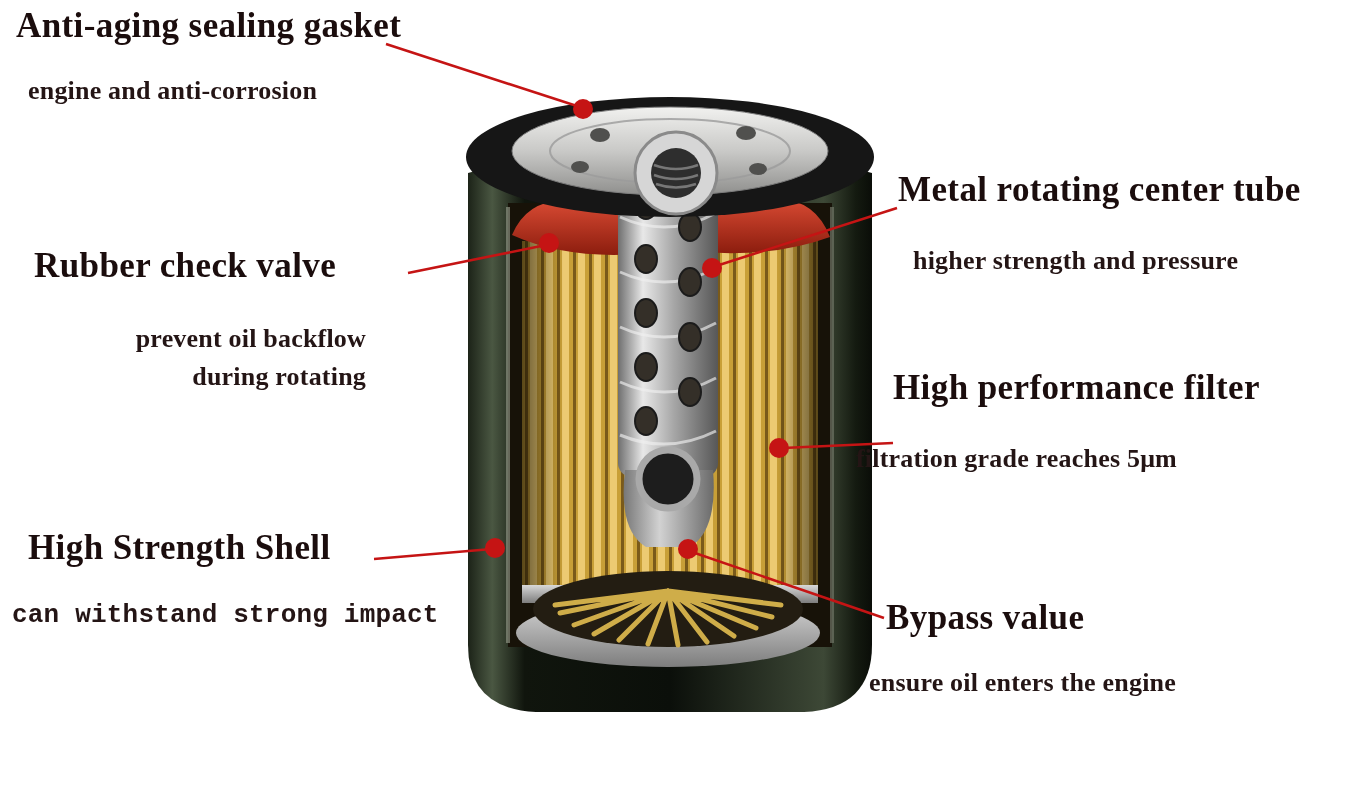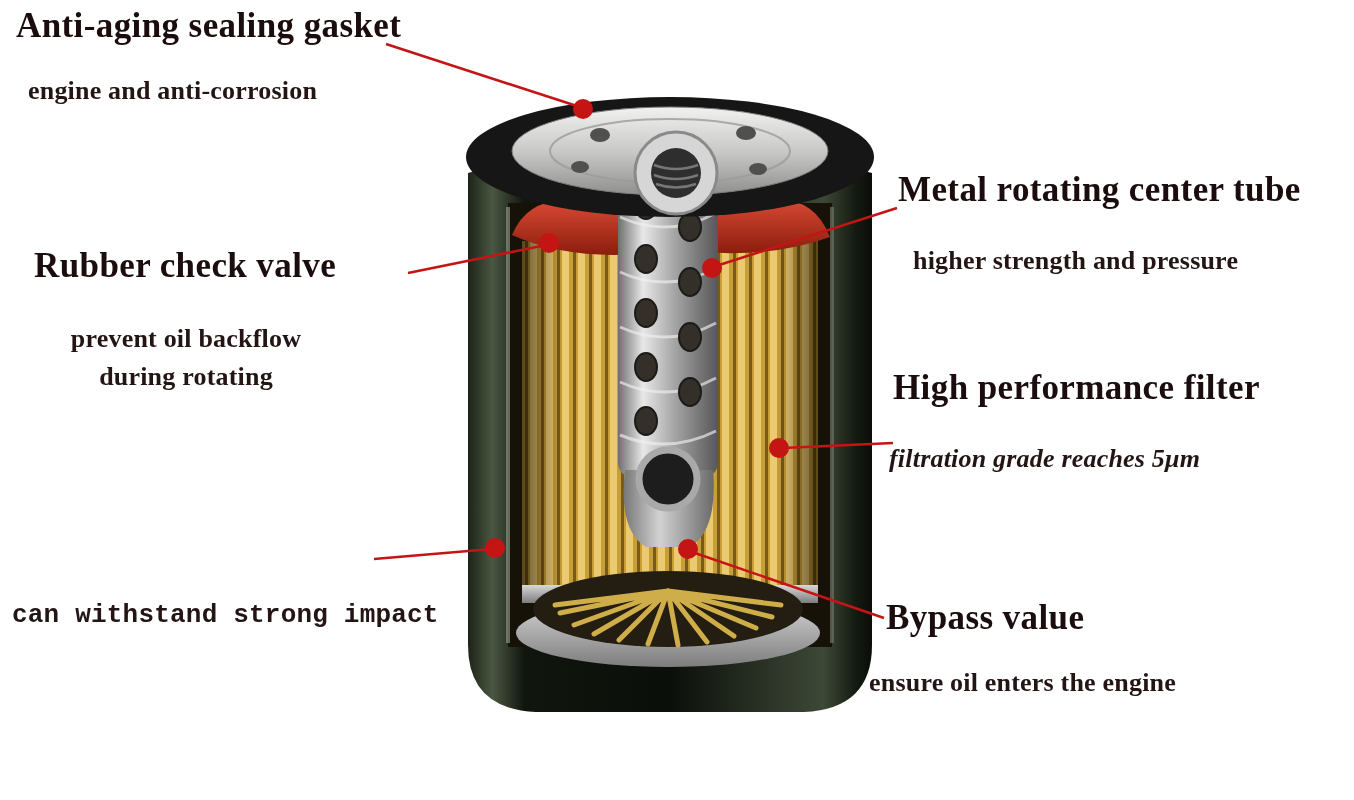--- a/index.html
+++ b/index.html
@@ -31,27 +31,27 @@
     font-weight:700;
     font-size:26px;
     color:#241515;
     letter-spacing:0.2px;
     white-space:nowrap;
   }
 
   .t-gasket { left:16px;  top:6px; }
   .s-gasket { left:28px;  top:76px; }
   .t-check  { left:34px;  top:246px;text-align:right; }
-  .s-check  { left:21px;  top:320px; width:330px; text-align:center; line-height:1.45; }
+  .s-check  { left:36px;  top:320px; width:330px; text-align:right; line-height:1.45; }
   .t-shell  { left:28px;  top:528px; }
   .s-shell  { left:12px;  top:600px;font-family:Liberation Mono, monospace; }
   .t-tube   { left:898px; top:170px; }
   .s-tube   { left:913px; top:246px; }
   .t-filter { left:893px; top:368px; }
-  .s-filter { left:889px; top:444px;font-style:italic; }
+  .s-filter { left:856px; top:444px; }
   .t-bypass { left:886px; top:598px; }
   .s-bypass { left:869px; top:668px; }
 </style>
 </head>
 <body>
 
 <div class="canvas">
 
   <svg class="art" width="440" height="660" viewBox="0 0 440 660">
     <defs>
@@ -183,20 +183,21 @@
 
   <div class="title t-gasket">Anti-aging sealing gasket</div>
   <div class="sub s-gasket">engine and anti-corrosion</div>
 
   <div class="title t-check">Rubber check valve</div>
   <div class="sub s-check">
     <div>prevent oil backflow</div>
     <div>during rotating</div>
   </div>
 
+  <div class="title t-shell">High Strength Shell</div>
   <div class="sub s-shell">can withstand strong impact</div>
 
   <div class="title t-tube">Metal rotating center tube</div>
   <div class="sub s-tube">higher strength and pressure</div>
 
   <div class="title t-filter">High performance filter</div>
   <div class="sub s-filter">filtration grade reaches 5μm</div>
 
   <div class="title t-bypass">Bypass value</div>
   <div class="sub s-bypass">ensure oil enters the engine</div>

